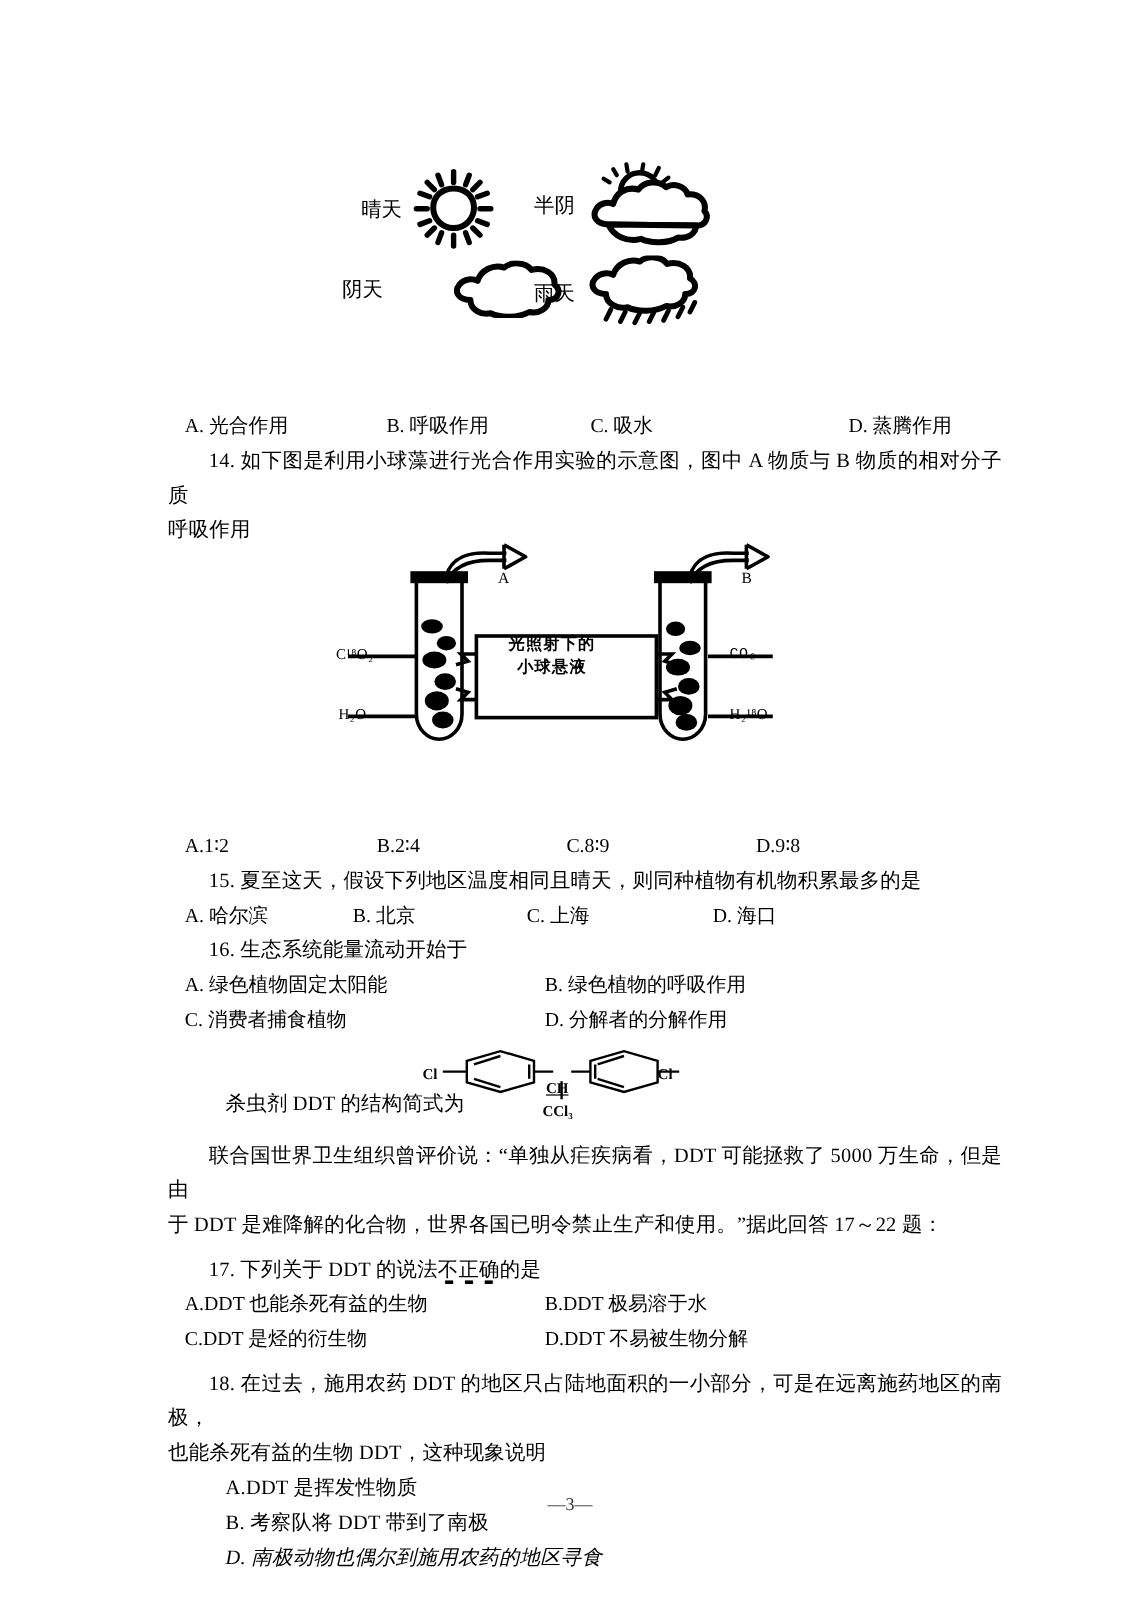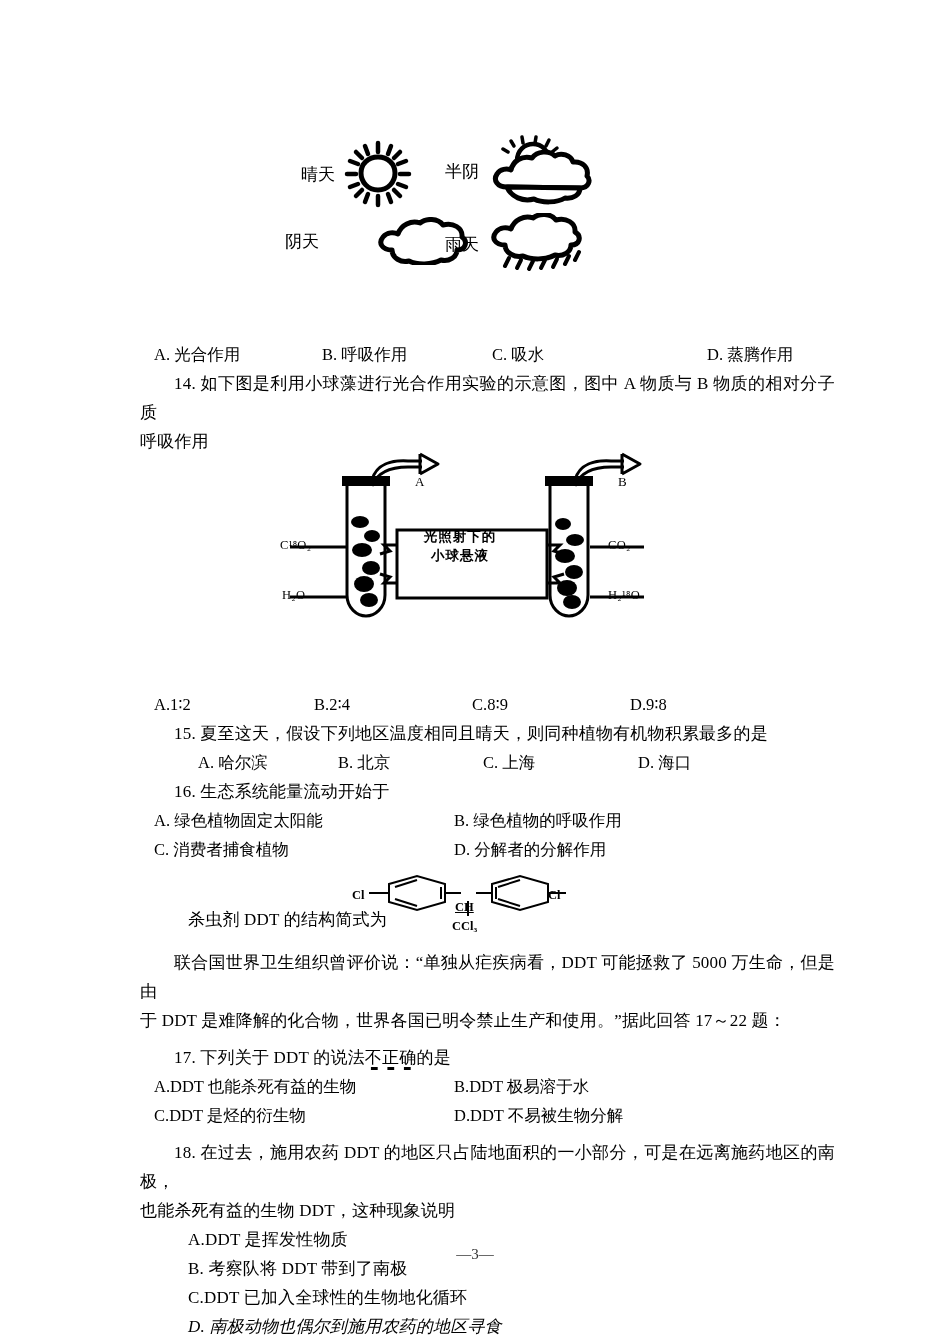--- a/index.html
+++ b/index.html
@@ -295,41 +295,41 @@
 
       <line x1="18" y1="97" x2="76" y2="97" stroke="#000" stroke-width="3"></line>
       <line x1="18" y1="147" x2="76" y2="147" stroke="#000" stroke-width="3"></line>
       <line x1="318" y1="97" x2="372" y2="97" stroke="#000" stroke-width="3"></line>
       <line x1="318" y1="147" x2="372" y2="147" stroke="#000" stroke-width="3"></line>
     </svg>
   </div>
 
   <div class="chem" style="left:280px; top:538px;">C¹⁸O₂</div>
   <div class="chem" style="left:282px; top:588px;">H₂O</div>
-  <div class="chem" style="left:608px; top:538px;">CO₂</div>
+  <div class="chem" style="left:608px; top:538px;font-family:Liberation Mono, monospace;">CO₂</div>
   <div class="chem" style="left:608px; top:588px;">H₂¹⁸O</div>
   <div class="tube-lbl" style="left:415px; top:474px;">A</div>
   <div class="tube-lbl" style="left:618px; top:474px;">B</div>
   <div class="center-box-text">
     <div>光照射下的</div>
     <div>小球悬液</div>
   </div>
 
   <div class="content" style="top:690px;">
 
     <div class="opts opt-4">
       <span style="width:160px;">A.1∶2</span>
       <span style="width:158px;">B.2∶4</span>
       <span style="width:158px;">C.8∶9</span>
       <span>D.9∶8</span>
     </div>
 
     <div class="para" style="padding-left:34px;">15. 夏至这天，假设下列地区温度相同且晴天，则同种植物有机物积累最多的是</div>
     <div class="opts opt-4">
-      <span style="width:140px;margin-left:44px;">A. 哈尔滨</span>
+      <span style="width:140px;">A. 哈尔滨</span>
       <span style="width:145px;">B. 北京</span>
       <span style="width:155px;">C. 上海</span>
       <span>D. 海口</span>
     </div>
 
     <div class="para" style="padding-left:34px;">16. 生态系统能量流动开始于</div>
     <div class="opts opt-2">
       <span style="width:300px;">A. 绿色植物固定太阳能</span>
       <span>B. 绿色植物的呼吸作用</span>
     </div>
@@ -383,19 +383,18 @@
     </div>
     <div class="opts opt-2">
       <span style="width:300px;">C.DDT 是烃的衍生物</span>
       <span>D.DDT 不易被生物分解</span>
     </div>
 
     <div class="para indent mt8">18. 在过去，施用农药 DDT 的地区只占陆地面积的一小部分，可是在远离施药地区的南极，</div>
     <div class="para">也能杀死有益的生物 DDT，这种现象说明</div>
     <div class="para" style="padding-left:48px;">A.DDT 是挥发性物质</div>
     <div class="para" style="padding-left:48px;">B. 考察队将 DDT 带到了南极</div>
-    <div class="para" style="padding-left:48px;">C.DDT 已加入全球性的生物地化循环</div>
     <div class="para" style="padding-left:48px;font-style:italic;">D. 南极动物也偶尔到施用农药的地区寻食</div>
   </div>
 
   <div class="page-number">—3—</div>
 
 </div>
 
 </body></html>

